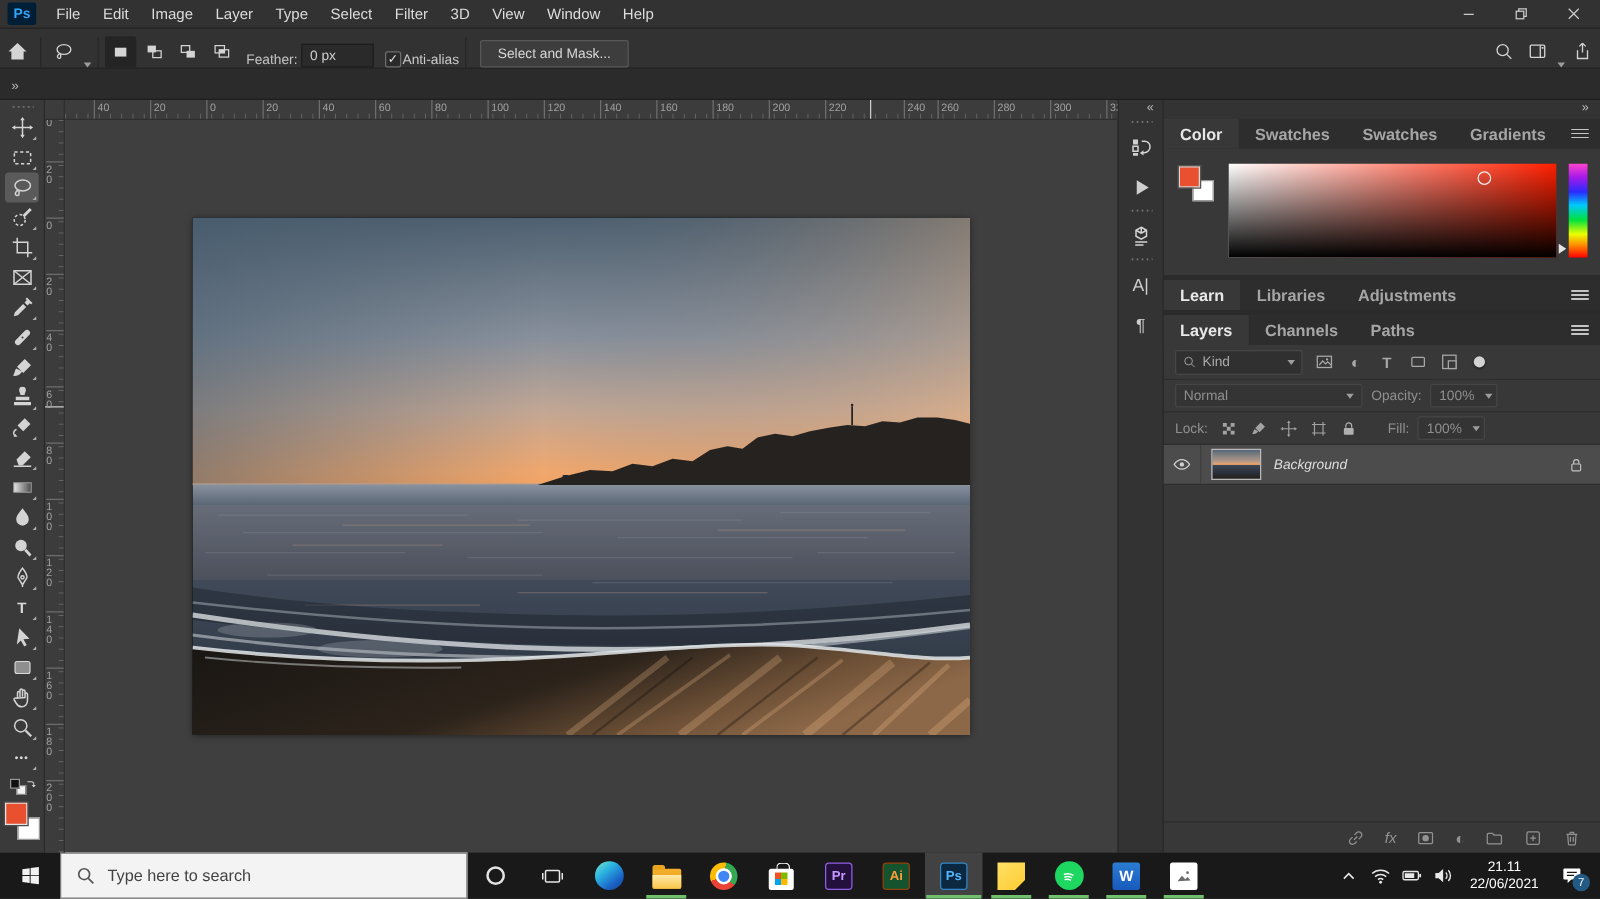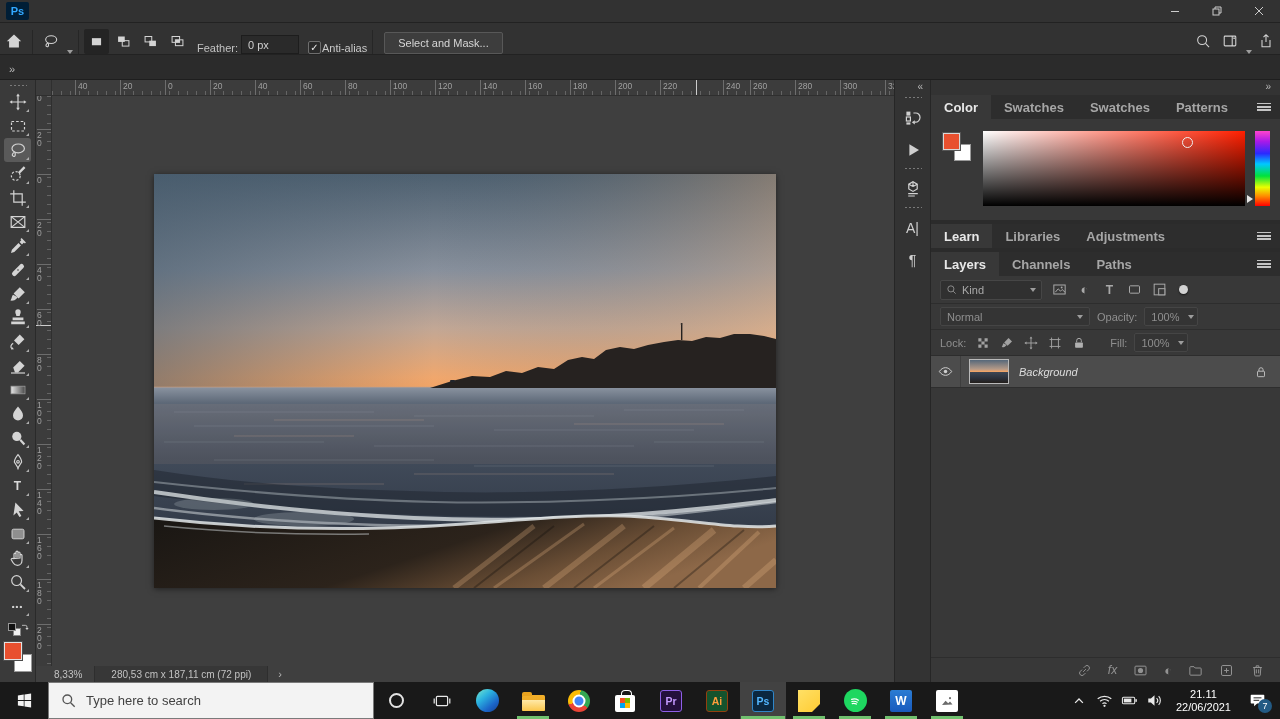--- a/index.html
+++ b/index.html
@@ -144,20 +144,33 @@
 .notif-wrap{position:relative;width:34px;display:flex;justify-content:center}
 .notif-badge{position:absolute;right:2px;bottom:-4px;width:14px;height:14px;border-radius:50%;background:#235a84;color:#fff;font-size:9px;display:flex;align-items:center;justify-content:center}
 </style>
 </head>
 <body>
 
 <div class="window">
 
   <div class="menubar">
     <div class="ps-logo">Ps</div>
+    <nav class="menu-items">
+        <span class="menu-item">File</span>
+        <span class="menu-item">Edit</span>
+        <span class="menu-item">Image</span>
+        <span class="menu-item">Layer</span>
+        <span class="menu-item">Type</span>
+        <span class="menu-item">Select</span>
+        <span class="menu-item">Filter</span>
+        <span class="menu-item">3D</span>
+        <span class="menu-item">View</span>
+        <span class="menu-item">Window</span>
+        <span class="menu-item">Help</span>
+      </nav>
     <div class="win-controls">
       <span class="win-btn">
           <svg width="10" height="10" viewBox="0 0 10 10" stroke="#ccc">
             <path d="M1 5.5h8"></path>
           </svg>
         </span>
       <span class="win-btn">
           <svg width="10" height="10" viewBox="0 0 10 10" fill="none" stroke="#ccc">
             <rect x="1" y="3" width="6" height="6"></rect>
             <path d="M3 3V1h6v6H7"></path>
@@ -522,25 +535,20 @@
               </g>
               <g stroke="#0f0d0b" opacity="0.32">
                 <path d="M320 414L400 352" stroke-width="2"></path>
                   <path d="M420 414L500 352" stroke-width="2"></path>
                 <path d="M520 414L590 356" stroke-width="2"></path>
               </g>
             </svg>
           </div>
         </div>
       </div>
-      <div class="statusbar">
-        <span class="status-zoom">8,33%</span>
-        <span class="status-info">280,53 cm x 187,11 cm (72 ppi)</span>
-        <span class="status-expand">›</span>
-      </div>
     </div>
 
     <div class="panel-strip">
       <span class="strip-collapse">«</span>
       <div id="strip-icons" style="display:flex;flex-direction:column;align-items:center">
           <div class="grip"></div>
           <div class="strip-btn">
             <svg width="18" height="18" viewBox="0 0 18 18" fill="none" stroke="#d4d4d4" stroke-width="1.2">
               <rect x="2.4" y="2.6" width="4" height="4" fill="#cfcfcf" stroke="none"></rect>
               <rect x="2.4" y="8" width="4" height="4"></rect>
@@ -571,21 +579,21 @@
           </div>
         </div>
     </div>
 
     <div class="dock">
       <span class="dock-collapse">»</span>
       <div class="tabs-row" id="color-tabs">
           <span class="ptab active">Color</span>
           <span class="ptab">Swatches</span>
           <span class="ptab">Swatches</span>
-          <span class="ptab">Patterns</span>
+          <span class="ptab">Gradients</span>
           <span class="panel-menu"></span>
         </div>
       <div class="color-body">
         <div class="cp-swatches">
           <span class="cp-fg" style="background: rgb(232, 80, 47);"></span>
           <span class="cp-bg"></span>
         </div>
         <div class="satbox">
           <span class="sat-picker"></span>
         </div>

